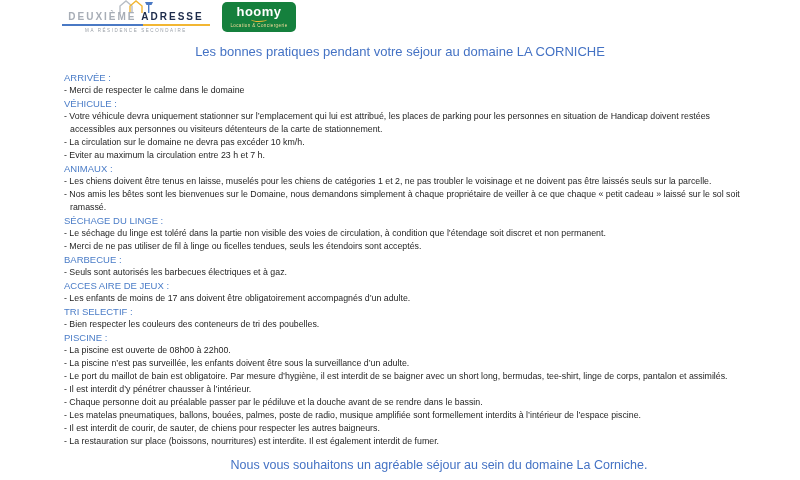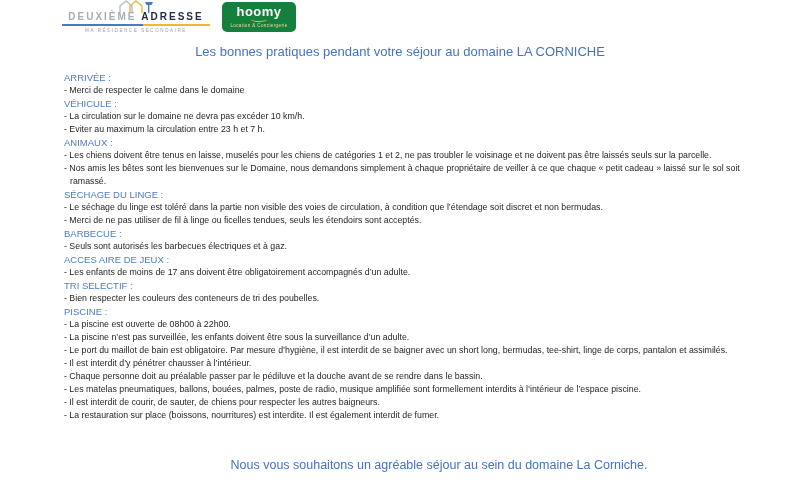--- a/index.html
+++ b/index.html
@@ -70,27 +70,28 @@
     <div class="hoomy-swoosh"></div>
     <div class="hoomy-tagline">Location &amp; Conciergerie</div>
   </div>
 
   <div class="title">Les bonnes pratiques pendant votre séjour au domaine LA CORNICHE</div>
 
   <div class="content" id="sections">
       <div class="sec-heading">ARRIVÉE :</div>
       <div class="item">- Merci de respecter le calme dans le domaine</div>
       <div class="sec-heading">VÉHICULE :</div>
+      <div class="item">- Votre véhicule devra uniquement stationner sur l’emplacement qui lui est attribué, les places de parking pour les personnes en situation de Handicap doivent restées accessibles aux personnes ou visiteurs détenteurs de la carte de stationnement.</div>
       <div class="item">- La circulation sur le domaine ne devra pas excéder 10 km/h.</div>
       <div class="item">- Eviter au maximum la circulation entre 23 h et 7 h.</div>
       <div class="sec-heading">ANIMAUX :</div>
       <div class="item">- Les chiens doivent être tenus en laisse, muselés pour les chiens de catégories 1 et 2, ne pas troubler le voisinage et ne doivent pas être laissés seuls sur la parcelle.</div>
       <div class="item">- Nos amis les bêtes sont les bienvenues sur le Domaine, nous demandons simplement à chaque propriétaire de veiller à ce que chaque « petit cadeau » laissé sur le sol soit ramassé.</div>
       <div class="sec-heading">SÉCHAGE DU LINGE :</div>
-      <div class="item">- Le séchage du linge est toléré dans la partie non visible des voies de circulation, à condition que l’étendage soit discret et non bermudas.</div>
+      <div class="item">- Le séchage du linge est toléré dans la partie non visible des voies de circulation, à condition que l’étendage soit discret et non permanent.</div>
       <div class="item">- Merci de ne pas utiliser de fil à linge ou ficelles tendues, seuls les étendoirs sont acceptés.</div>
       <div class="sec-heading">BARBECUE :</div>
       <div class="item">- Seuls sont autorisés les barbecues électriques et à gaz.</div>
       <div class="sec-heading">ACCES AIRE DE JEUX :</div>
       <div class="item">- Les enfants de moins de 17 ans doivent être obligatoirement accompagnés d’un adulte.</div>
       <div class="sec-heading">TRI SELECTIF :</div>
       <div class="item">- Bien respecter les couleurs des conteneurs de tri des poubelles.</div>
       <div class="sec-heading">PISCINE :</div>
       <div class="item">- La piscine est ouverte de 08h00 à 22h00.</div>
       <div class="item">- La piscine n’est pas surveillée, les enfants doivent être sous la surveillance d’un adulte.</div>

